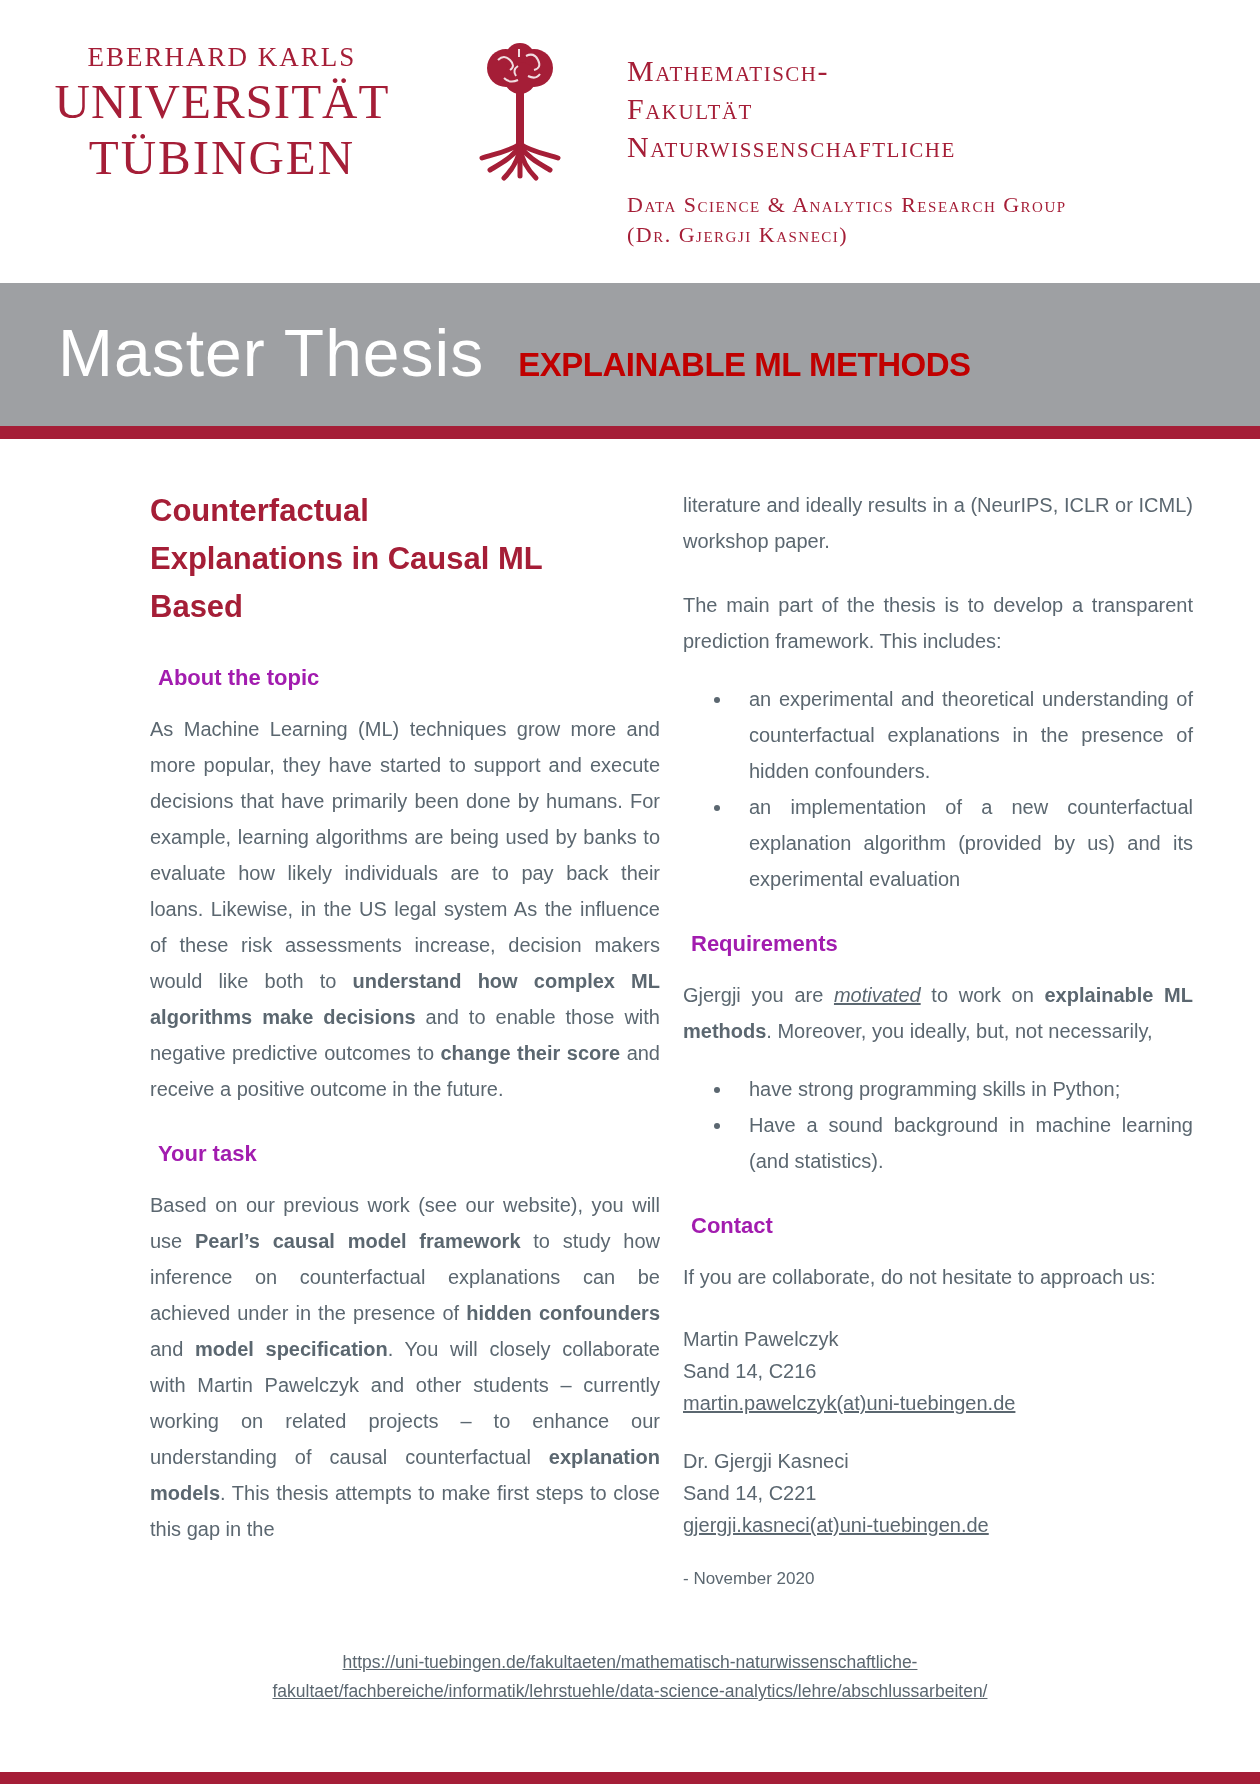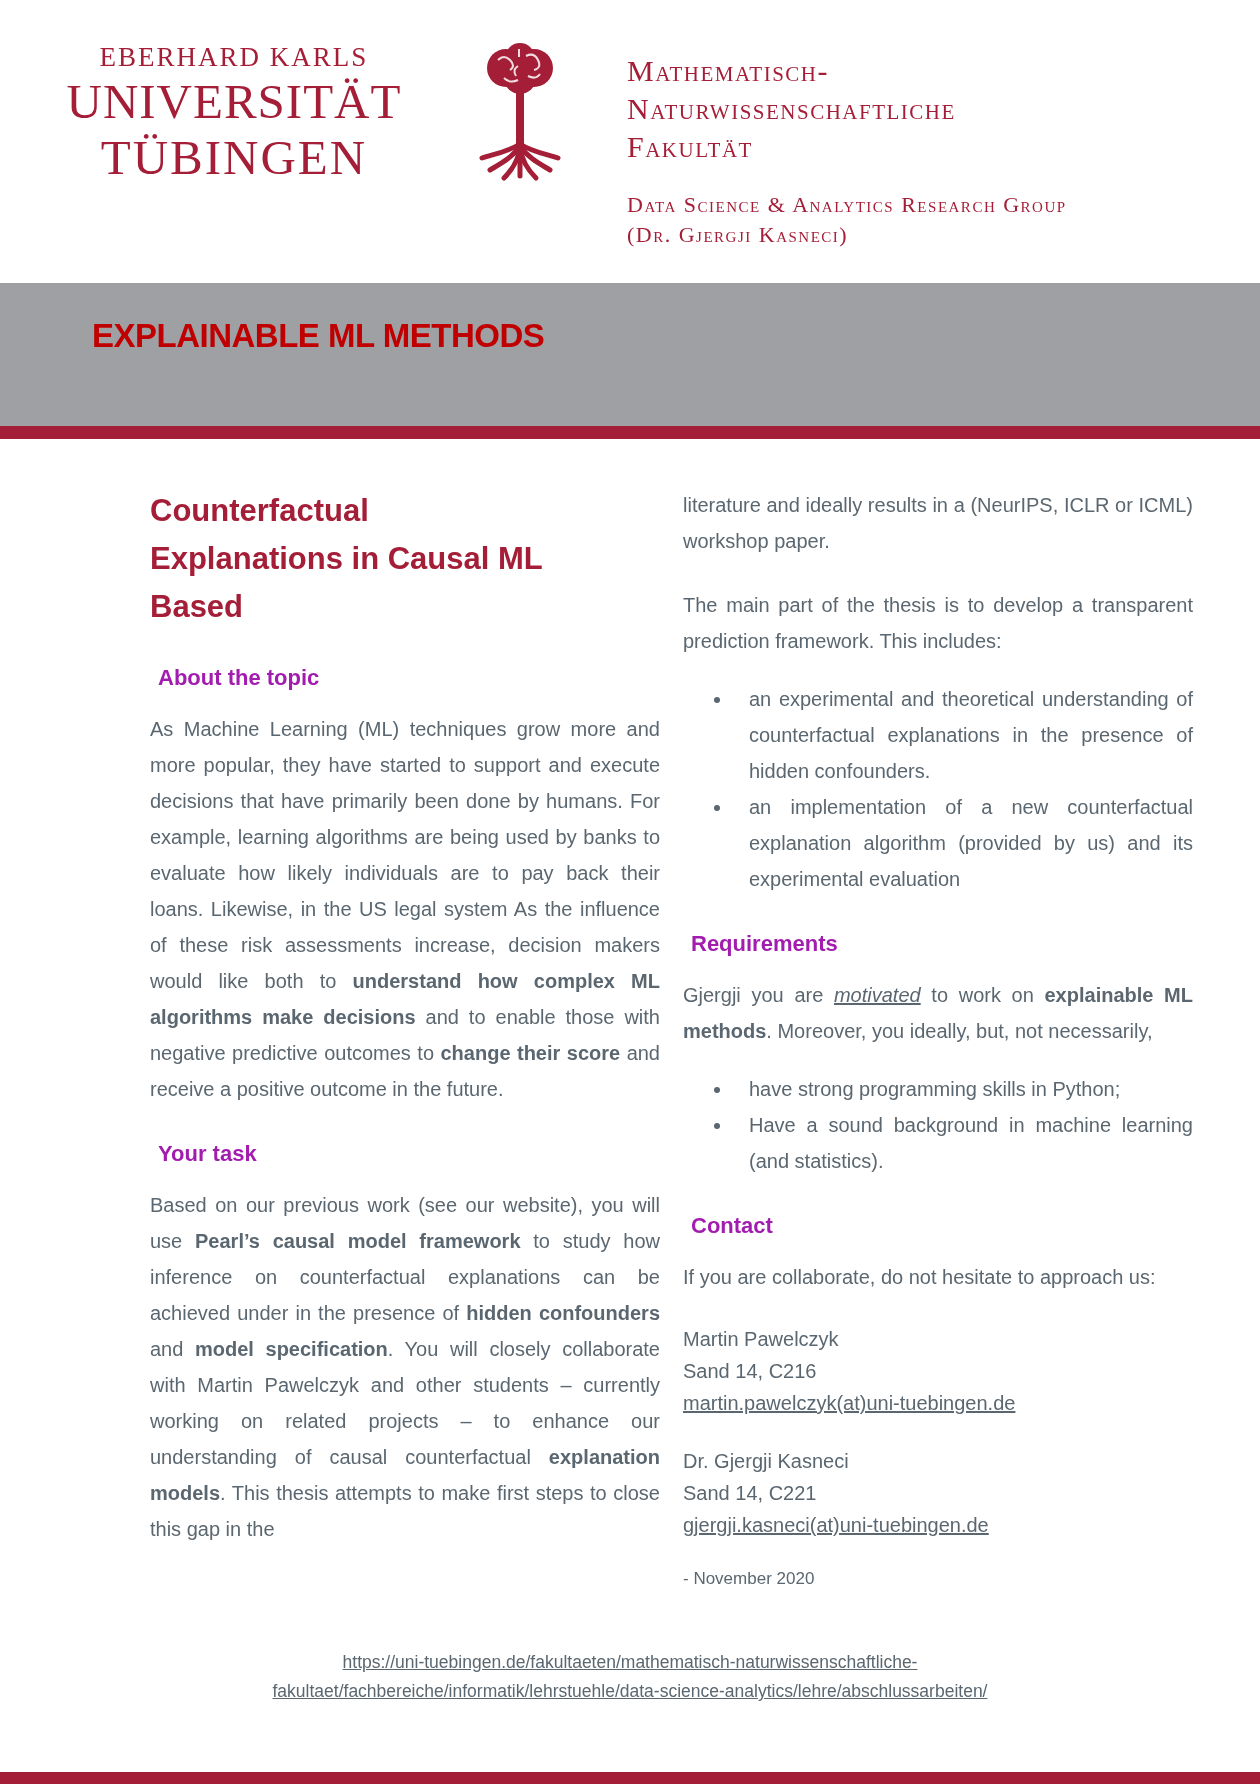--- a/index.html
+++ b/index.html
@@ -16,21 +16,21 @@
   }
 
   
   .masthead {
     position: relative;
     height: 283px;
     background: #ffffff;
   }
   .logo-block {
     position: absolute;
-    left: 64px;
+    left: 52px;
     top: 40px;
     width: 340px;
     text-align: center;
     color: #A51E37;
     font-family: "Liberation Serif", serif;
   }
   .logo-line1 { font-size: 27px; letter-spacing: 2px; line-height: 34px; }
   .logo-line2 { font-size: 49px; letter-spacing: 1px; line-height: 56px; }
   .logo-line3 { font-size: 49px; letter-spacing: 2px; line-height: 56px; }
 
@@ -190,30 +190,31 @@
           <path d="M42 106 C 50 118, 62 124, 72 130"></path>
           <path d="M42 108 C 40 122, 32 132, 26 138"></path>
           <path d="M42 108 C 44 122, 52 132, 58 138"></path>
           <path d="M42 108 L 42 136"></path>
         </g>
       </svg>
     </div>
 
     <div class="faculty-block">
       <div class="faculty-line">Mathematisch-</div>
+      <div class="faculty-line">Fakultät</div>
       <div class="faculty-line">Naturwissenschaftliche</div>
-      <div class="faculty-line">Fakultät</div>
       <div class="group-block">
         <div class="group-line">Data Science &amp; Analytics Research Group</div>
         <div class="group-line">(Dr. Gjergji Kasneci)</div>
       </div>
     </div>
   </header>
 
   <div class="banner">
+    <span class="banner-title">Master Thesis</span>
     <span class="banner-subtitle">EXPLAINABLE ML METHODS</span>
   </div>
   <div class="redbar"></div>
 
   <main class="content">
 
     <div class="col">
       <h1 class="doc-title">
         <div>Counterfactual</div>
         <div>Explanations in Causal ML</div>

